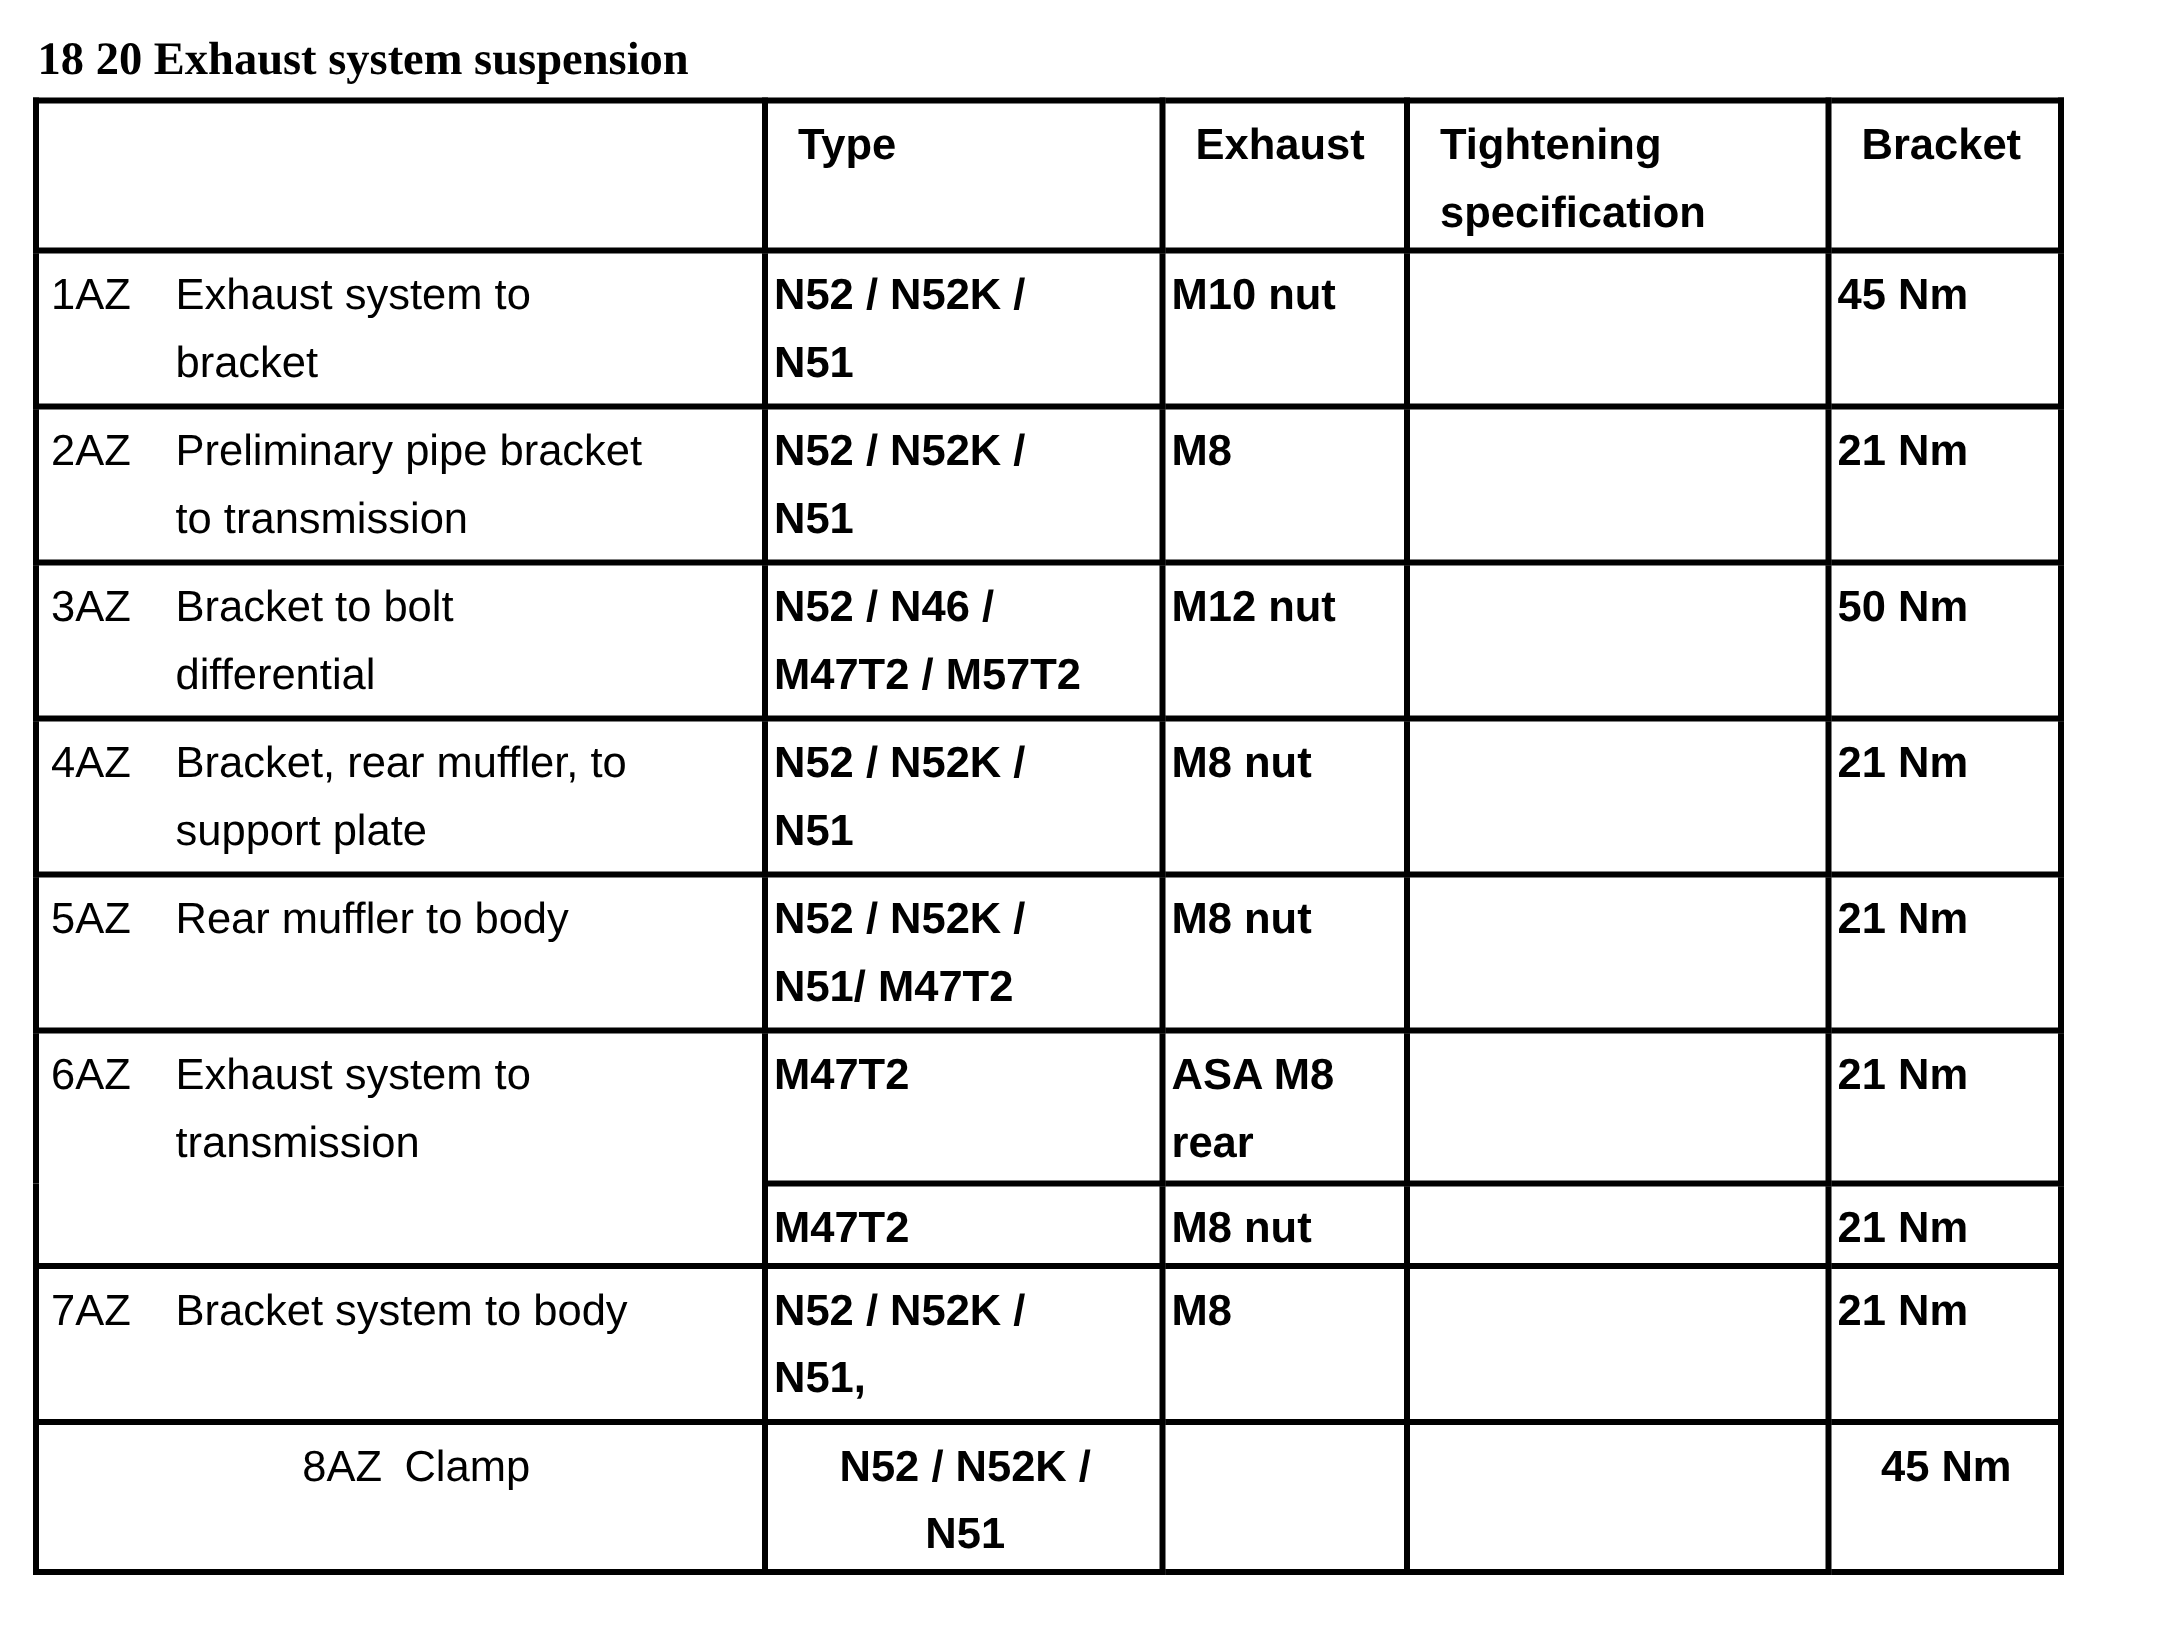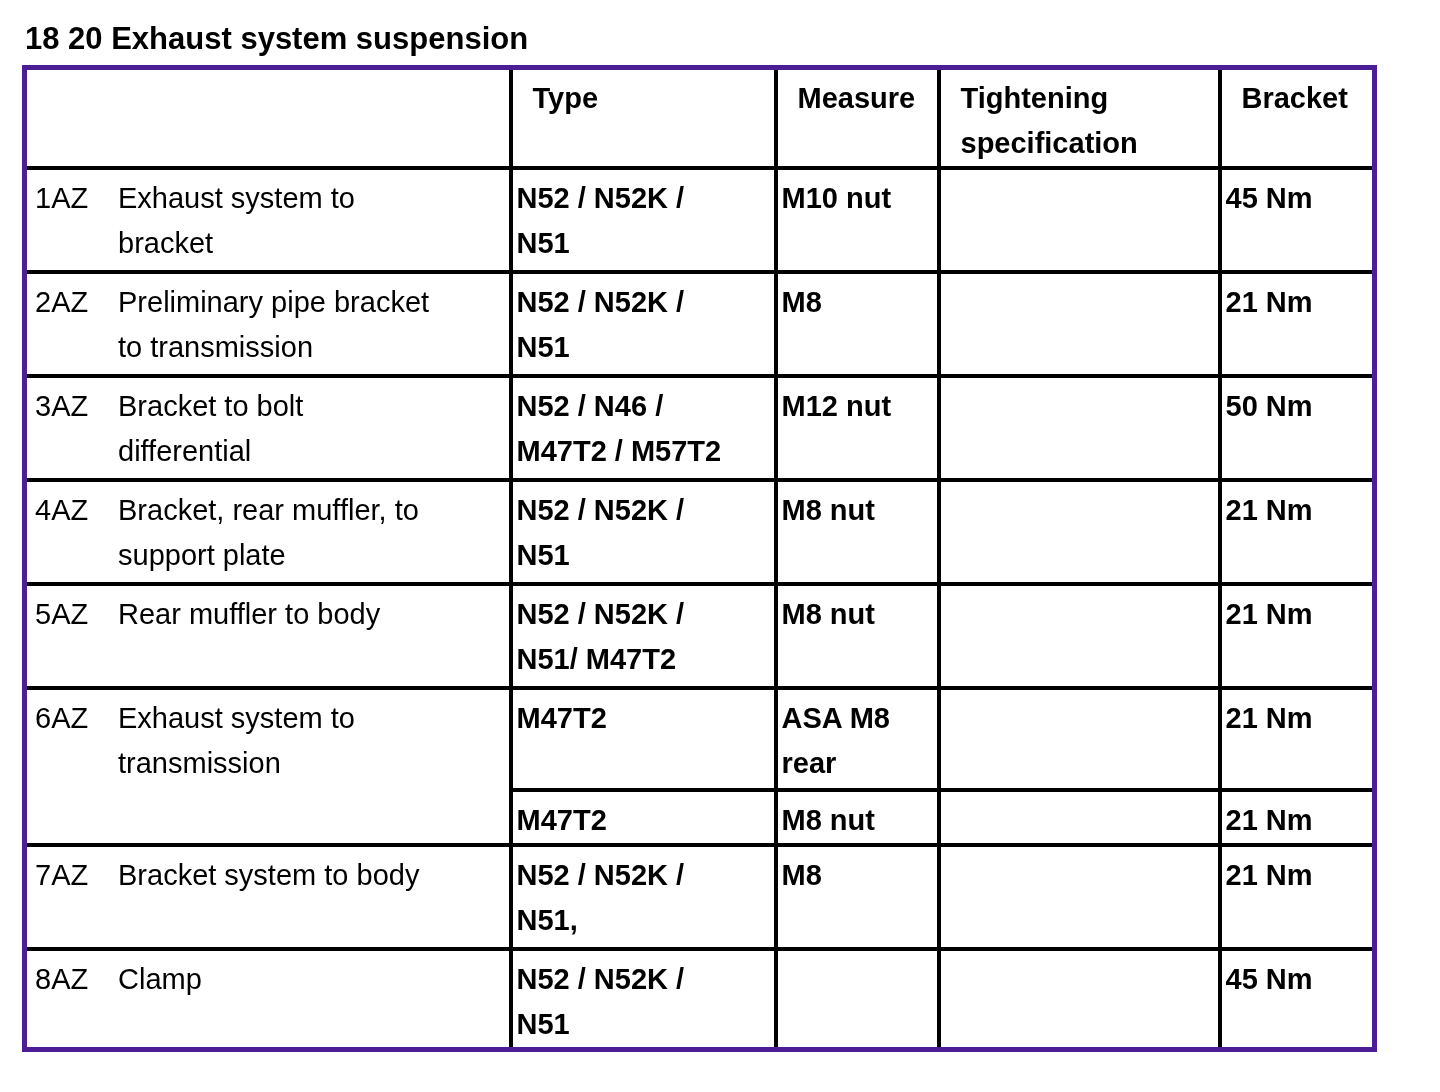--- a/index.html
+++ b/index.html
@@ -15,36 +15,37 @@
     box-sizing: border-box;
     padding: 20px 0 0 22px;
     background: #ffffff;
   }
   .doc-title {
     font-size: 31px;
     font-weight: bold;
     line-height: 1.2;
     margin: 0 0 8px 3px;
     letter-spacing: 0px;
+    font-family: Liberation Serif, serif;
   }
   table.spec {
     border-collapse: collapse;
     table-layout: fixed;
     width: 1350px;
     background: #ffffff;
   }
   table.spec th, table.spec td {
     border: 4px solid #000000;
     vertical-align: top;
     font-size: 29px;
     line-height: 45px;
     overflow: hidden;
   }
   table.spec {
-    border: 5px solid #4c1d95;
+    border: 2px solid #4c1d95;
   }
   th.h-cell {
     font-weight: bold;
     text-align: left;
     padding: 6px 2px 0 20px;
     white-space: pre-line;
   }
   td.b-cell {
     font-weight: bold;
     padding: 6px 2px 0 4px;
@@ -62,42 +63,42 @@
   .desc {
     display: inline-block;
     vertical-align: top;
     white-space: pre-line;
     max-width: 370px;
   }
   tr.hdr   { height: 90px; }
   tr.r     { height: 104px; }
   tr.r6a   { height: 102px; }
   tr.r6b   { height: 53px; }
-  tr.r8    { height: 97px; }
+  tr.r8    { height: 97px; text-align: center; }
 </style>
 </head>
 <body>
 
 <div class="page">
 
   <h1 class="doc-title">18 20 Exhaust system suspension</h1>
 
   <table class="spec">
     <colgroup>
       <col style="width:486px">
       <col style="width:265px">
       <col style="width:163px">
       <col style="width:281px">
       <col style="width:155px">
     </colgroup>
     <thead>
       <tr class="hdr">
         <th class="h-cell"></th>
         <th class="h-cell">Type</th>
-        <th class="h-cell">Measure</th>
+        <th class="h-cell">Exhaust</th>
         <th class="h-cell">Tightening specification</th>
         <th class="h-cell">Bracket</th>
       </tr>
     </thead>
     <tbody>
 
       <tr class="r">
         <td class="c-item">
           <span class="key">1AZ</span><span class="desc">Exhaust system to
 bracket</span>

